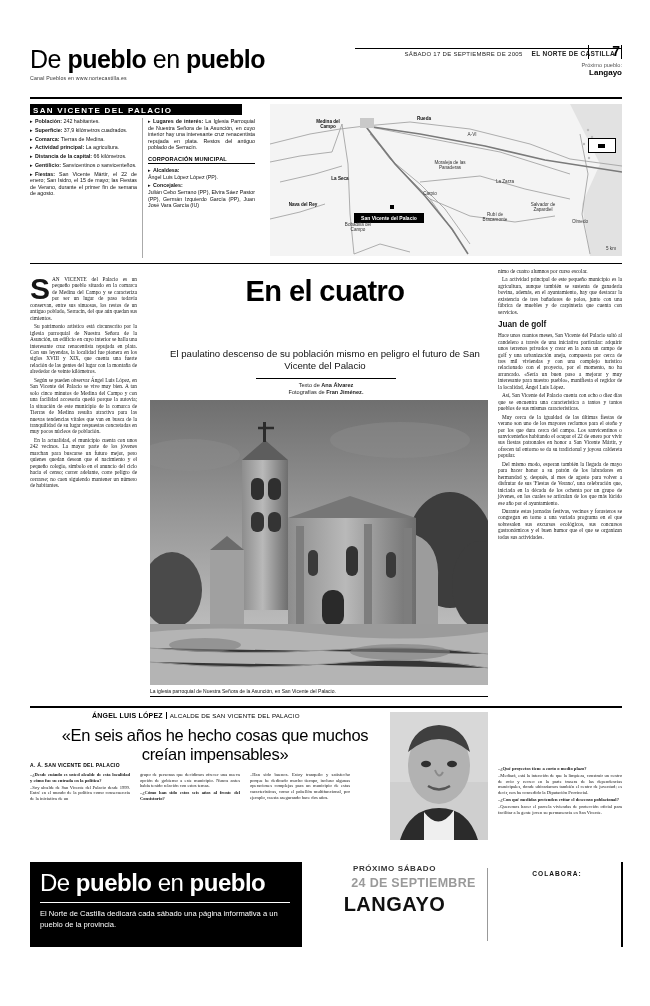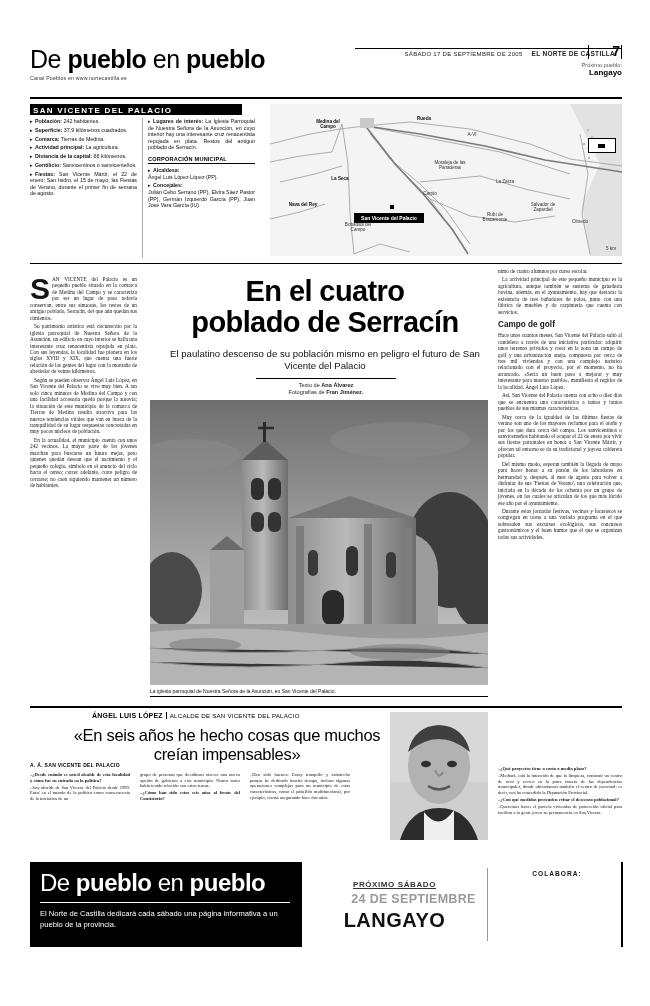--- a/index.html
+++ b/index.html
@@ -94,21 +94,21 @@
            font-size:5px;color:#111;border-bottom:1px solid #000;padding-bottom:2px;}
 
   .rule-iv{position:absolute;left:30px;top:706px;width:592px;height:2px;background:#000;}
 
   
   .iv-tag{position:absolute;left:92px;top:712px;font-family:"Liberation Sans",sans-serif;
           font-size:6.2px;letter-spacing:.2px;white-space:nowrap;}
   .iv-tag .nm{font-weight:bold;font-size:7px;}
   .iv-tag .bar{display:inline-block;width:1px;height:7px;background:#000;
                vertical-align:-1px;margin:0 3px;}
-  .iv-quote{position:absolute;left:62px;top:726px;width:330px;text-align:center;
+  .iv-quote{position:absolute;left:50px;top:726px;width:330px;text-align:center;
             font-family:"Liberation Sans",sans-serif;font-size:16.5px;line-height:19px;
             letter-spacing:-0.3px;color:#000;}
   .iv-photo{position:absolute;left:390px;top:712px;width:98px;height:128px;background:#8d8d8d;
             overflow:hidden;}
   .ivcol{position:absolute;top:772px;font-size:4.6px;line-height:5.65px;text-align:justify;
          font-family:"Liberation Serif",serif;color:#151515;}
   .ivcol p{margin:0 0 1.5px 0;text-indent:3px;}
   .ivcol p.q{font-weight:bold;text-indent:0;}
   .ivcol p.a{text-indent:0;}
   .iv1{left:30px;width:100px;}
@@ -122,22 +122,22 @@
   
   .fbar{position:absolute;left:30px;top:862px;width:592px;height:85px;}
   .fleft{position:absolute;left:0;top:0;width:272px;height:85px;background:#000;}
   .fleft .lg{position:absolute;left:10px;top:8px;color:#fff;font-family:"Liberation Sans",sans-serif;
              font-size:24px;line-height:25px;letter-spacing:-0.5px;white-space:nowrap;}
   .fleft .lg b{font-weight:bold;}
   .fleft .hr{position:absolute;left:10px;top:40px;width:250px;height:1px;background:#fff;}
   .fleft .tx{position:absolute;left:10px;top:46px;width:254px;color:#fff;
              font-family:"Liberation Sans",sans-serif;font-size:7.6px;line-height:11px;}
   .fmid{position:absolute;left:272px;top:0;width:185px;height:85px;text-align:center;}
-  .fmid .s1{margin-top:18px;font-family:"Liberation Sans",sans-serif;font-weight:bold;
-            font-size:8px;letter-spacing:.6px;color:#333;text-decoration:underline;}
+  .fmid .s1{margin-top:2px;font-family:"Liberation Sans",sans-serif;font-weight:bold;
+            font-size:8px;letter-spacing:.6px;color:#333;}
   .fmid .s2{margin-top:3px;font-family:"Liberation Sans",sans-serif;font-weight:bold;
             font-size:12.5px;letter-spacing:.3px;color:#9a9a9a;margin-left:38px;}
   .fmid .s3{margin-top:3px;font-family:"Liberation Sans",sans-serif;font-weight:bold;
             font-size:20px;letter-spacing:.5px;color:#111;}
   .fsep{position:absolute;left:457px;top:6px;width:1px;height:73px;background:#999;}
   .fright{position:absolute;left:462px;top:0;width:130px;height:85px;}
   .fright .col-l{position:absolute;left:2px;top:8px;width:126px;text-align:center;
                  font-family:"Liberation Sans",sans-serif;font-weight:bold;font-size:6.6px;
                  letter-spacing:1px;color:#111;}
   .fright .card{position:absolute;left:2px;top:19px;width:126px;height:58px;border:1px solid #888;
@@ -256,42 +256,41 @@
         <div class="mapt" style="left: 205px; top: 108px; width: 40px;">Rubí de Bracamonte</div>
         <div class="mapt" style="left: 253px; top: 98px; width: 40px;">Salvador de Zapardiel</div>
         <div class="mapt" style="left: 290px; top: 115px; width: 40px;">Olmedo</div>
       </div>
   </div>
 
   <div class="rule-mid"></div>
 
   <div class="headline">
     <div>En el cuatro</div>
-    <div>poblado de Serracín</div>
   </div>
   <div class="subhead">El paulatino descenso de su población mismo en peligro el futuro de San Vicente del Palacio</div>
   <div class="byline">
     <div>
       <span>Texto de </span><b>Ana Álvarez</b>
     </div>
     <div>
       <span>Fotografías de </span><b>Fran Jiménez.</b>
     </div>
   </div>
 
   <div class="col colA" id="colA">
       <p class="first"><span class="dropcap">S</span>AN VICENTE del Palacio es un pequeño pueblo situado en la comarca de Medina del Campo y se caracteriza por ser un lugar de paso todavía conservan, entre sus sinuosas, los restos de un antiguo poblado, Serracín, del que aún quedan sus cimientos.</p>
       <p>Su patrimonio artístico está circunscrito por la iglesia parroquial de Nuestra Señora de la Asunción, un edificio en cuyo interior se halla una interesante cruz renacentista repujada en plata. Con sus leyendas, la localidad fue pionera en los siglos XVIII y XIX, que cuenta una fuerte relación de las gentes del lugar con la montaña de alrededor de veinte kilómetros.</p>
       <p>Según se pueden observar Ángel Luis López, en San Vicente del Palacio se vive muy bien. A tan solo cinco minutos de Medina del Campo y con una facilidad accesoria quedó porque la autovía; la situación de este municipio de la comarca de Tierras de Medina resulta atractiva para las nuevas tendencias vitales que van en busca de la tranquilidad de su lugar respuestas concretadas en muy pocos núcleos de población.</p>
       <p>En la actualidad, el municipio cuenta con unos 242 vecinos. La mayor parte de los jóvenes marchan para buscarse un futuro mejor, pero quienes quedan desean que el nacimiento y el pequeño colegio, símbolo en el anuncio del ciclo hacia el censo; correr adelante, corre peligro de cerrarse; no caen siguiendo mantener un número de habitantes.</p>
     </div>
   <div class="col colB" id="colB">
       <p class="first">nimo de cuatro alumnos por curso escolar.</p>
       <p>La actividad principal de este pequeño municipio es la agricultura, aunque también se sustenta de ganadería bovina, además, en el ayuntamiento, hay que destacar la existencia de tres bañadores de polos, junto con una fábrica de muebles y de carpintería que cuenta con servicios.</p>
-      <div class="sub-h">Campo de golf</div>
+      <div class="sub-h">Juan de golf</div>
       <p class="first">Hace unos cuantos meses, San Vicente del Palacio saltó al candelero a través de una iniciativa particular: adquirir unos terrenos privados y crear en la zona un campo de golf y una urbanización aneja, compuesta por cerca de tres mil viviendas y con una complejo turístico relacionado con el proyecto, por el momento, no ha arrancado. «Sería un buen paso a mejorar y muy interesante para nuestro pueblo», manifiesta el regidor de la localidad, Ángel Luis López.</p>
       <p>Así, San Vicente del Palacio cuenta con ocho o diez días que se encuentra una característica a tantos y tantos pueblos de sus mismas características.</p>
       <p>Muy cerca de la igualdad de las últimas fiestas de verano son uno de los mayores reclamos para el otoño y por los que dura cerca del campo. Los sanvicentinos o sanvicenteños habitando el ocupar el 22 de enero por vivir sus fiestas patronales en honor a San Vicente Mártir, y ofrecen tal entorno se da su tradicional y joyosa caldereta popular.</p>
       <p>Del mismo modo, esperan también la llegada de mayo para hacer honor a su patrón de los labradores en hermandad y, después, al mes de agosto para volver a disfrutar de sus 'Fiestas de Verano', una celebración que, iniciada en la década de los ochenta por un grupo de jóvenes, en los cuales se articulan de los que más lúcido ese año por el ayuntamiento.</p>
       <p>Durante estas jornadas festivas, vecinos y forasteros se congregan en torno a una variada programa en el que sobresalen sus excursos ecológicos, sus concursos gastronómicos y el buen humor que el que se organizan todas sus actividades.</p>
     </div>
 
   <div class="photo">
     <svg width="338" height="285" viewBox="0 0 338 285">
       <defs>

